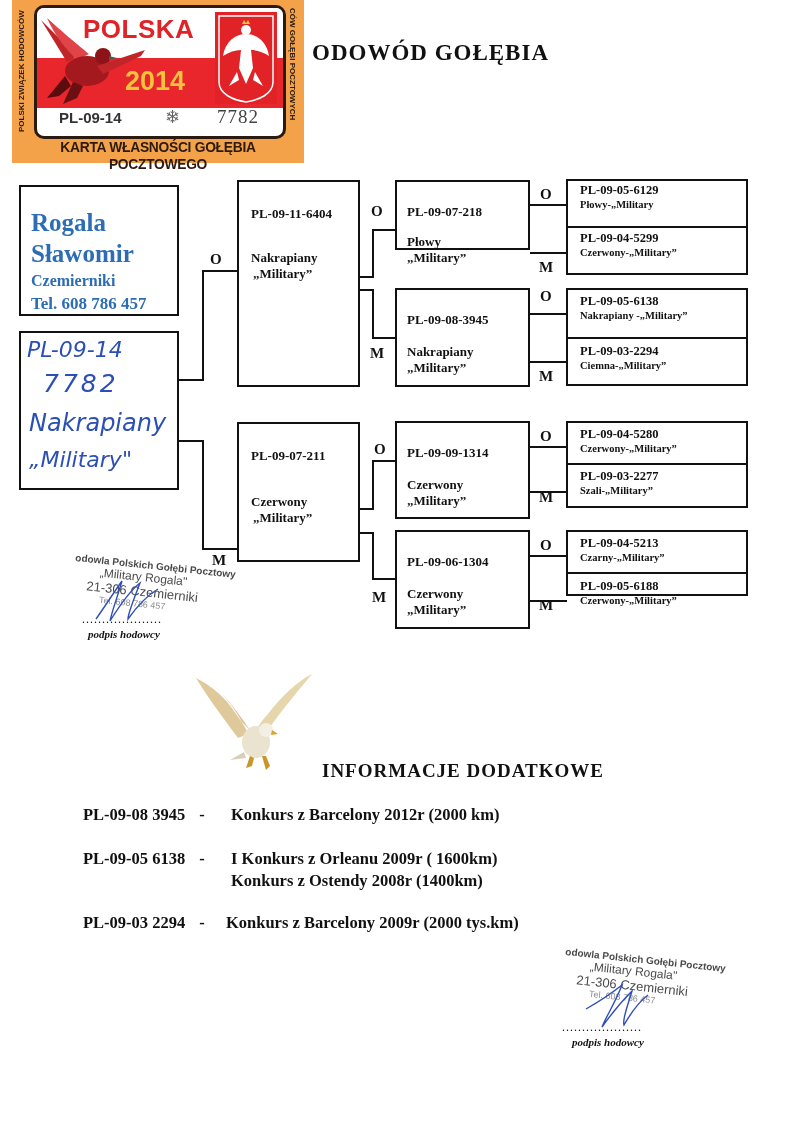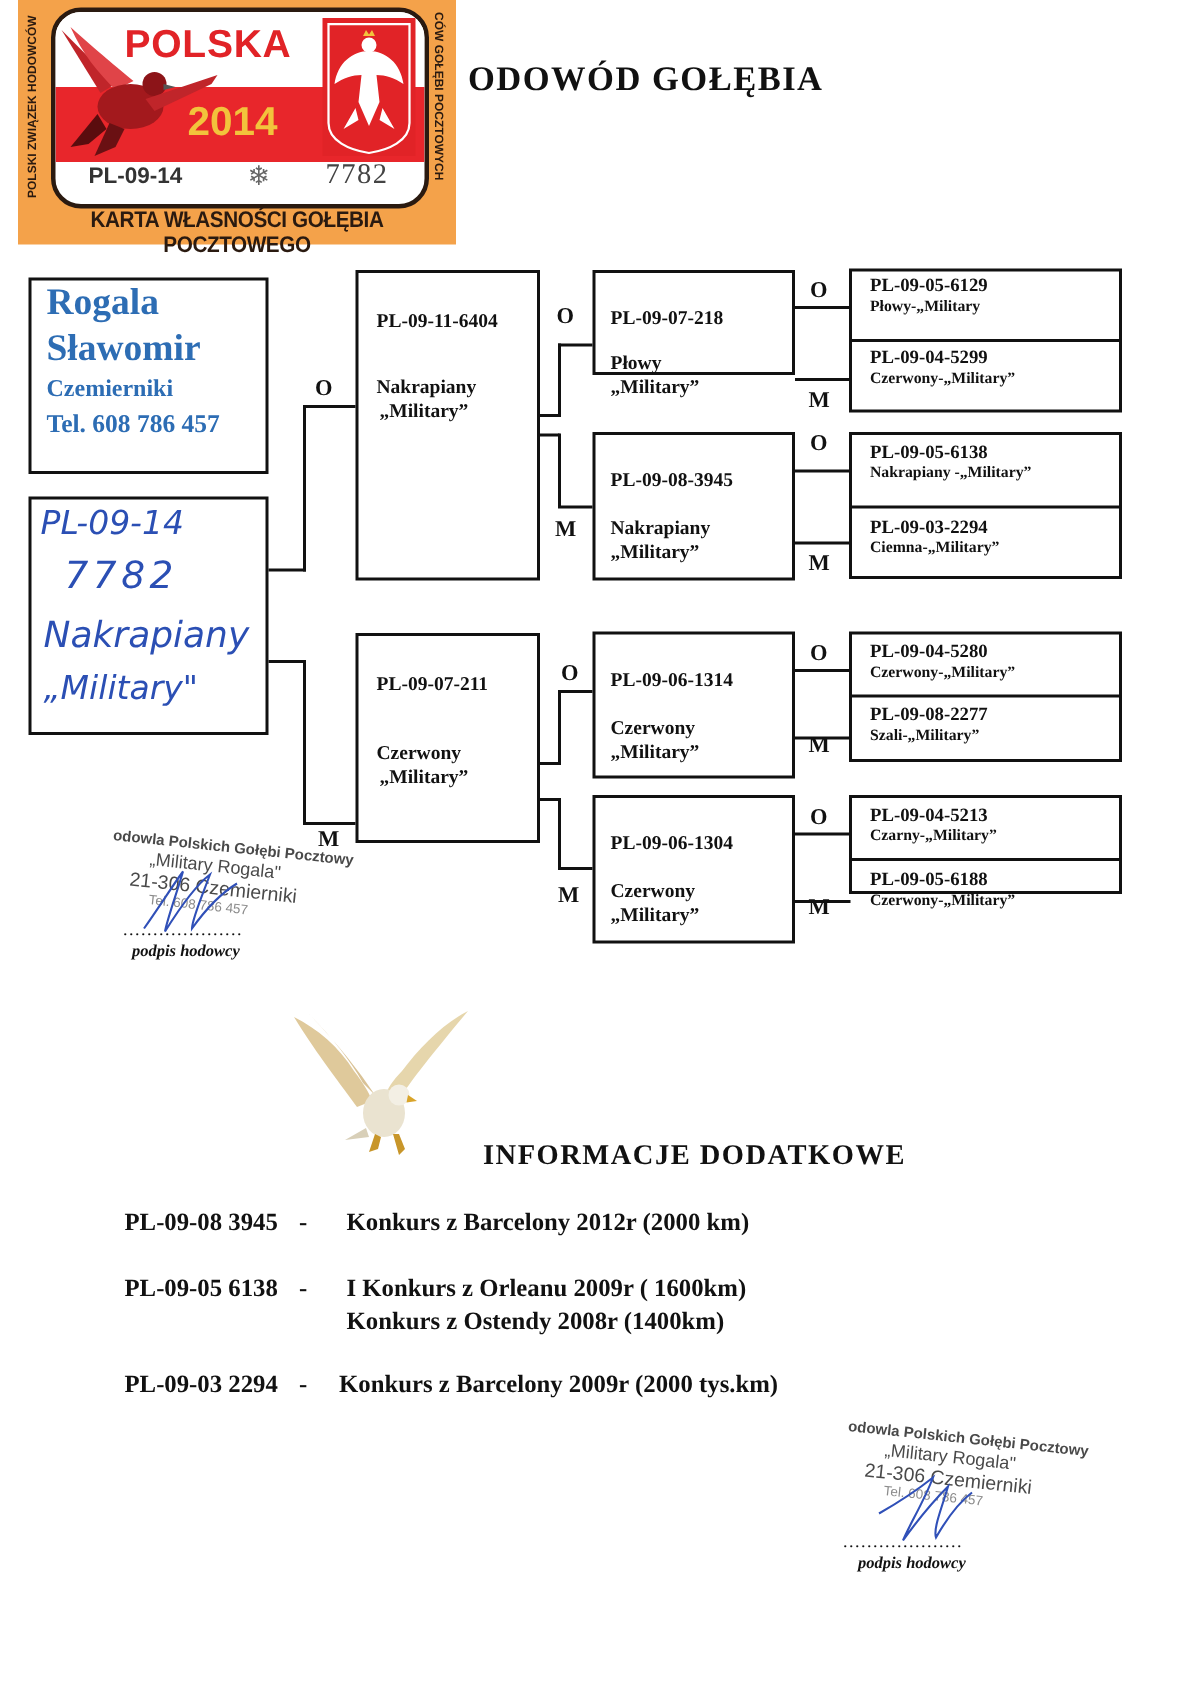--- a/index.html
+++ b/index.html
@@ -2,21 +2,21 @@
 <html><head>
 <meta charset="utf-8">
 <style>
   html, body { margin:0; padding:0; }
   body { width:800px; height:1132px; position:relative; background:#ffffff; overflow:hidden;
          font-family:"Liberation Serif","DejaVu Serif",serif; color:#111; }
   .abs { position:absolute; }
   
   #card { left:12px; top:0; width:292px; height:163px; background:#f4a24a; }
   #card .inner { position:absolute; left:22px; top:5px; width:246px; height:128px; background:#fff;
-                 border:3px solid #2a1a10; border-radius:20px; overflow:hidden;text-decoration:underline; }
+                 border:3px solid #2a1a10; border-radius:10px; overflow:hidden;text-decoration:underline; }
   #card .redband { position:absolute; left:0; top:50px; width:100%; height:50px; background:#e8262b; }
   #card .topwhite { position:absolute; left:0; top:0; width:100%; height:50px; background:#fff; }
   #card .polska { position:absolute; left:46px; top:6px; font-family:"Liberation Sans",sans-serif; font-weight:bold;
                   font-size:26px; color:#e12327; letter-spacing:0.5px; }
   #card .year { position:absolute; left:88px; top:58px; font-family:"Liberation Sans",sans-serif; font-weight:bold;
                 font-size:27px; color:#f2c33c; }
   #card .eagle { position:absolute; right:6px; top:4px; width:62px; height:92px; background:#e12327; }
   #card .eagle svg { width:62px; height:92px; }
   #card .pigeon { position:absolute; left:0; top:8px; width:110px; height:90px; }
   #card .ring { position:absolute; left:22px; top:101px; font-family:"Liberation Sans",sans-serif; font-weight:bold;
@@ -25,21 +25,21 @@
   #card .num { position:absolute; left:180px; top:98px; font-family:"Liberation Serif",serif; font-size:19px; color:#444; letter-spacing:1px; }
   #card .left-side { position:absolute; left:1px; top:8px; width:20px; height:128px; }
   #card .right-side { position:absolute; right:1px; top:8px; width:20px; height:128px; }
   #card .vtext { font-family:"Liberation Sans",sans-serif; font-size:8px; font-weight:bold; color:#2a1a10; white-space:nowrap; }
   #card .bottom { position:absolute; left:4px; top:138px; width:284px; text-align:center; font-family:"Liberation Sans",sans-serif;
                   font-weight:bold; font-size:15px; color:#2a1a10; transform:scaleX(0.92); transform-origin:center; letter-spacing:-0.3px; }
 
   #title { left:312px; top:40px; font-size:23px; font-weight:bold; letter-spacing:1px; }
 
   .box { position:absolute; border:2px solid #111; background:#fff; box-sizing:border-box; }
-  .owner { left:19px; top:185px; width:160px; height:131px; padding:0 10px; color:#2d6db4; font-weight:bold; }
+  .owner { left:19px; top:185px; width:160px; height:131px; padding:21px 10px; color:#2d6db4; font-weight:bold; }
   .owner .n1 { font-size:25px; line-height:30px; }
   .owner .n2 { font-size:25px; line-height:32px; }
   .owner .n3 { font-size:16px; line-height:22px; }
   .owner .n4 { font-size:17px; line-height:24px; }
   .subject { left:19px; top:331px; width:160px; height:159px; }
   .hw { position:absolute; font-family:"DejaVu Sans",sans-serif; font-style:italic; color:#2b4fb4; font-weight:normal; }
 
   .g1 .t { position:absolute; left:12px; font-weight:bold; font-size:13px; }
   .g2 .t { position:absolute; left:10px; font-weight:bold; font-size:13px; }
   .g3 { left:566px; width:182px; }
@@ -162,21 +162,21 @@
   <div class="t" style="top:22px;">PL-09-07-218</div>
   <div class="t" style="top:52px;">Płowy</div>
   <div class="t" style="top:68px;">„Military”</div>
 </div>
 <div class="box g2" style="left:395px; top:288px; width:135px; height:99px;">
   <div class="t" style="top:22px;">PL-09-08-3945</div>
   <div class="t" style="top:54px;">Nakrapiany</div>
   <div class="t" style="top:70px;">„Military”</div>
 </div>
 <div class="box g2" style="left:395px; top:421px; width:135px; height:98px;">
-  <div class="t" style="top:22px;">PL-09-06-1314</div>
+  <div class="t" style="top:22px;">PL-09-09-1314</div>
   <div class="t" style="top:54px;">Czerwony</div>
   <div class="t" style="top:70px;">„Military”</div>
 </div>
 <div class="box g2" style="left:395px; top:530px; width:135px; height:99px;">
   <div class="t" style="top:22px;">PL-09-06-1304</div>
   <div class="t" style="top:54px;">Czerwony</div>
   <div class="t" style="top:70px;">„Military”</div>
 </div>
 
 <div class="ln" style="left:530px; top:204px; width:37px; height:2px;"></div>
@@ -218,21 +218,21 @@
     <div class="ds">Ciemna-„Military”</div>
   </div>
 </div>
 <div class="box g3" style="top:421px; height:87px;">
   <div class="half" style="top:2px;">
     <div class="id">PL-09-04-5280</div>
     <div class="ds">Czerwony-„Military”</div>
   </div>
   <div class="divider" style="top:40px;"></div>
   <div class="half" style="top:44px;">
-    <div class="id">PL-09-08-2277</div>
+    <div class="id">PL-09-03-2277</div>
     <div class="ds">Szali-„Military”</div>
   </div>
 </div>
 <div class="box g3" style="top:530px; height:66px;">
   <div class="half" style="top:2px;">
     <div class="id">PL-09-04-5213</div>
     <div class="ds">Czarny-„Military”</div>
   </div>
   <div class="divider" style="top:40px;"></div>
   <div class="half" style="top:45px;">

